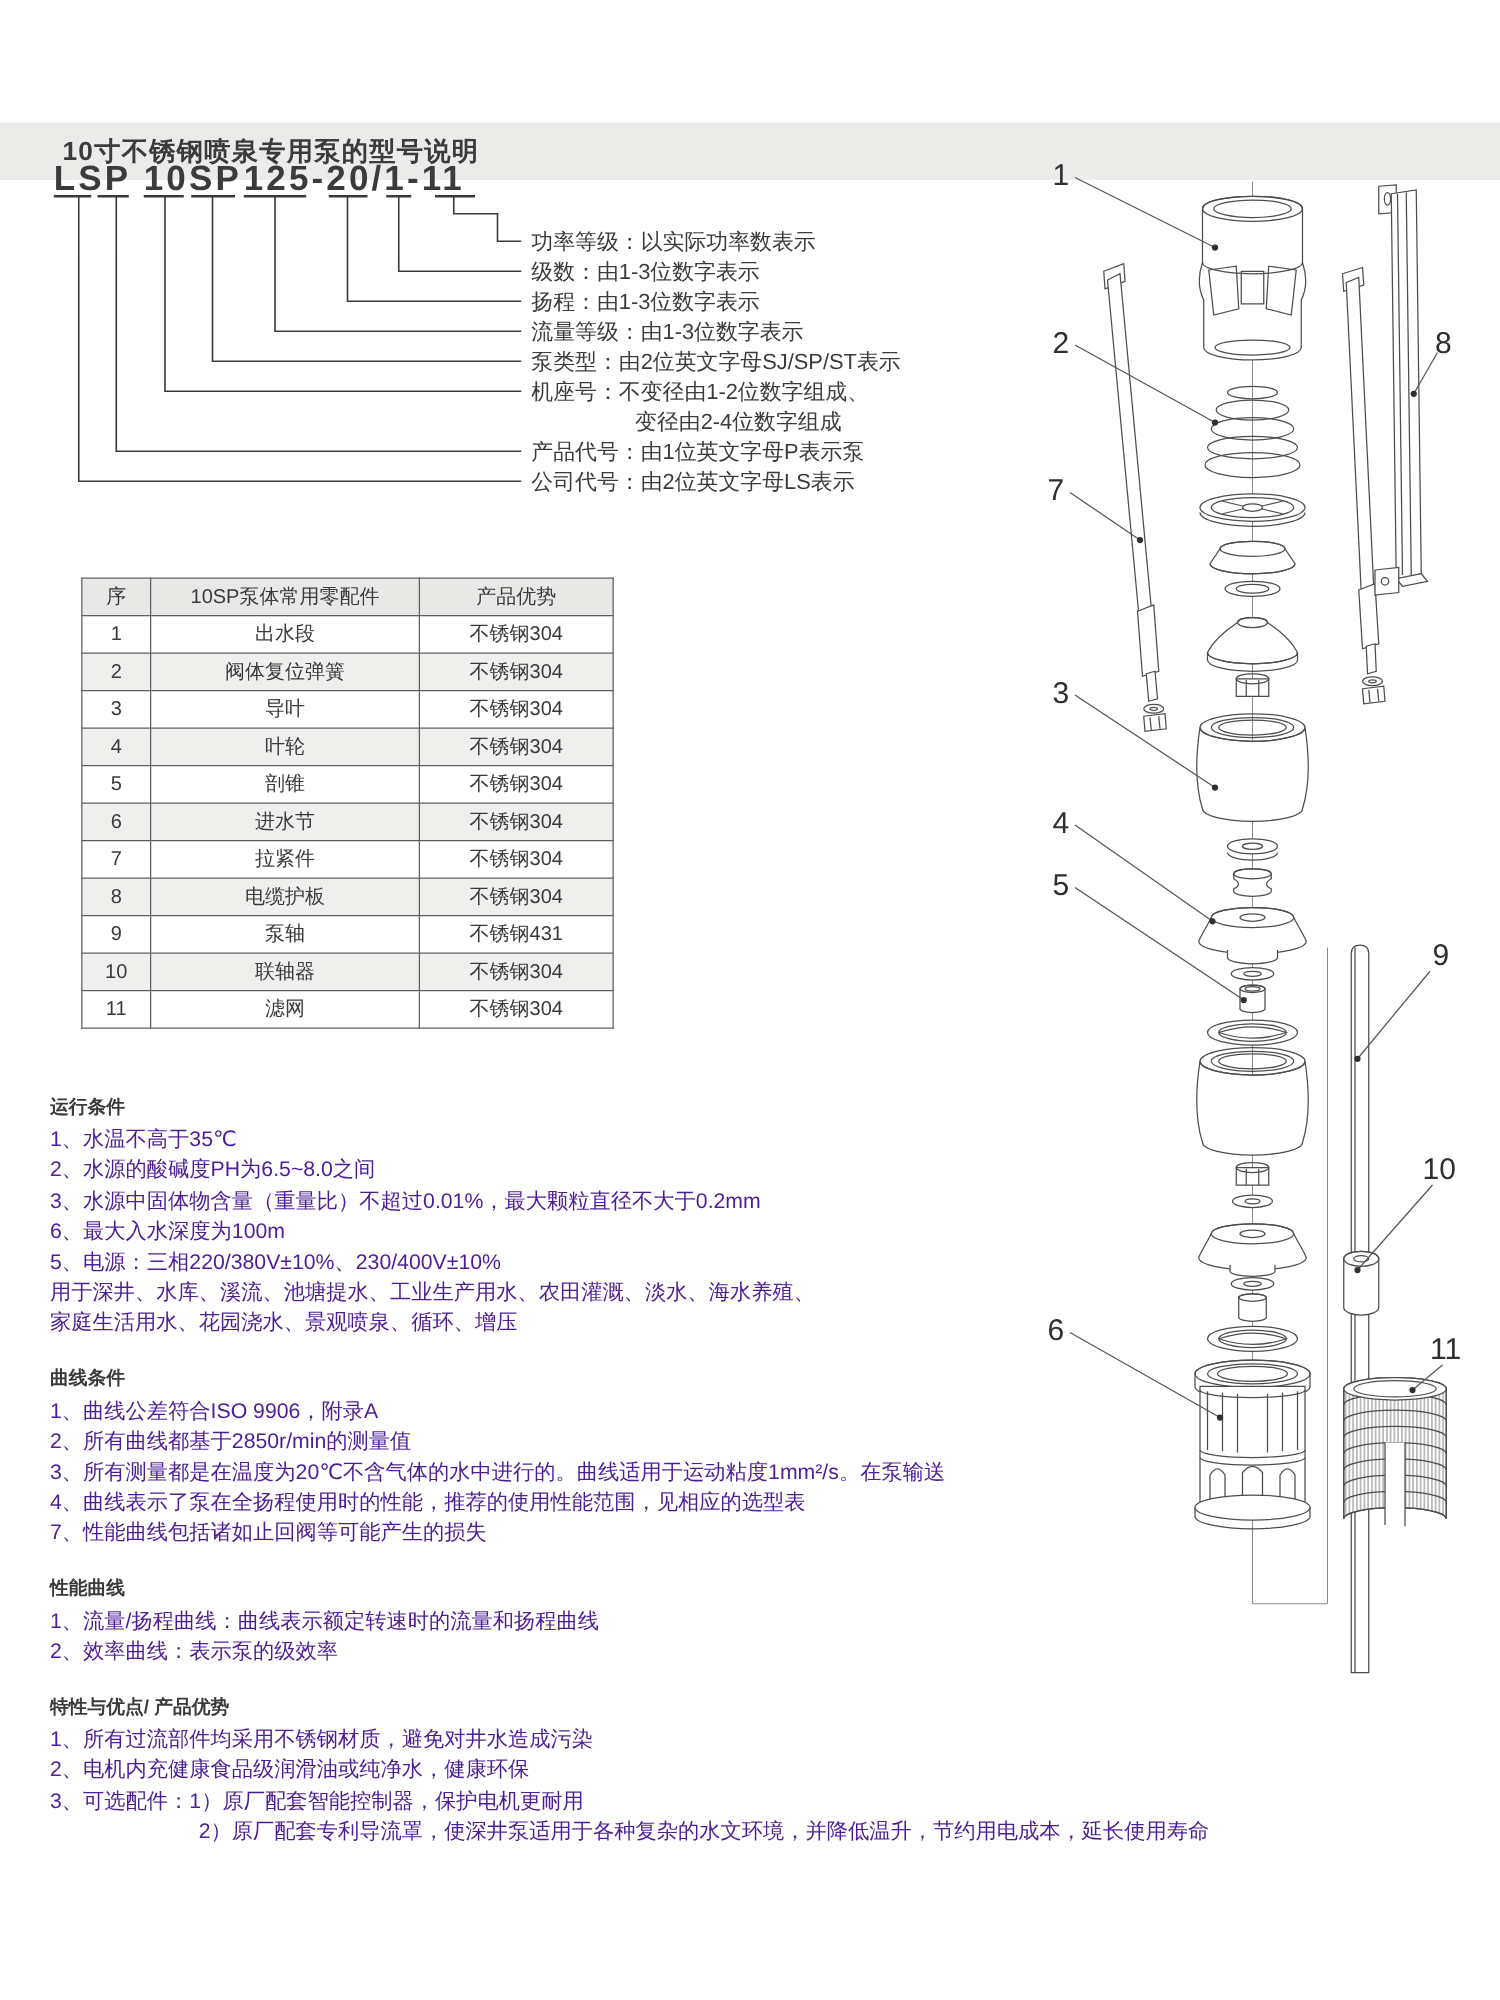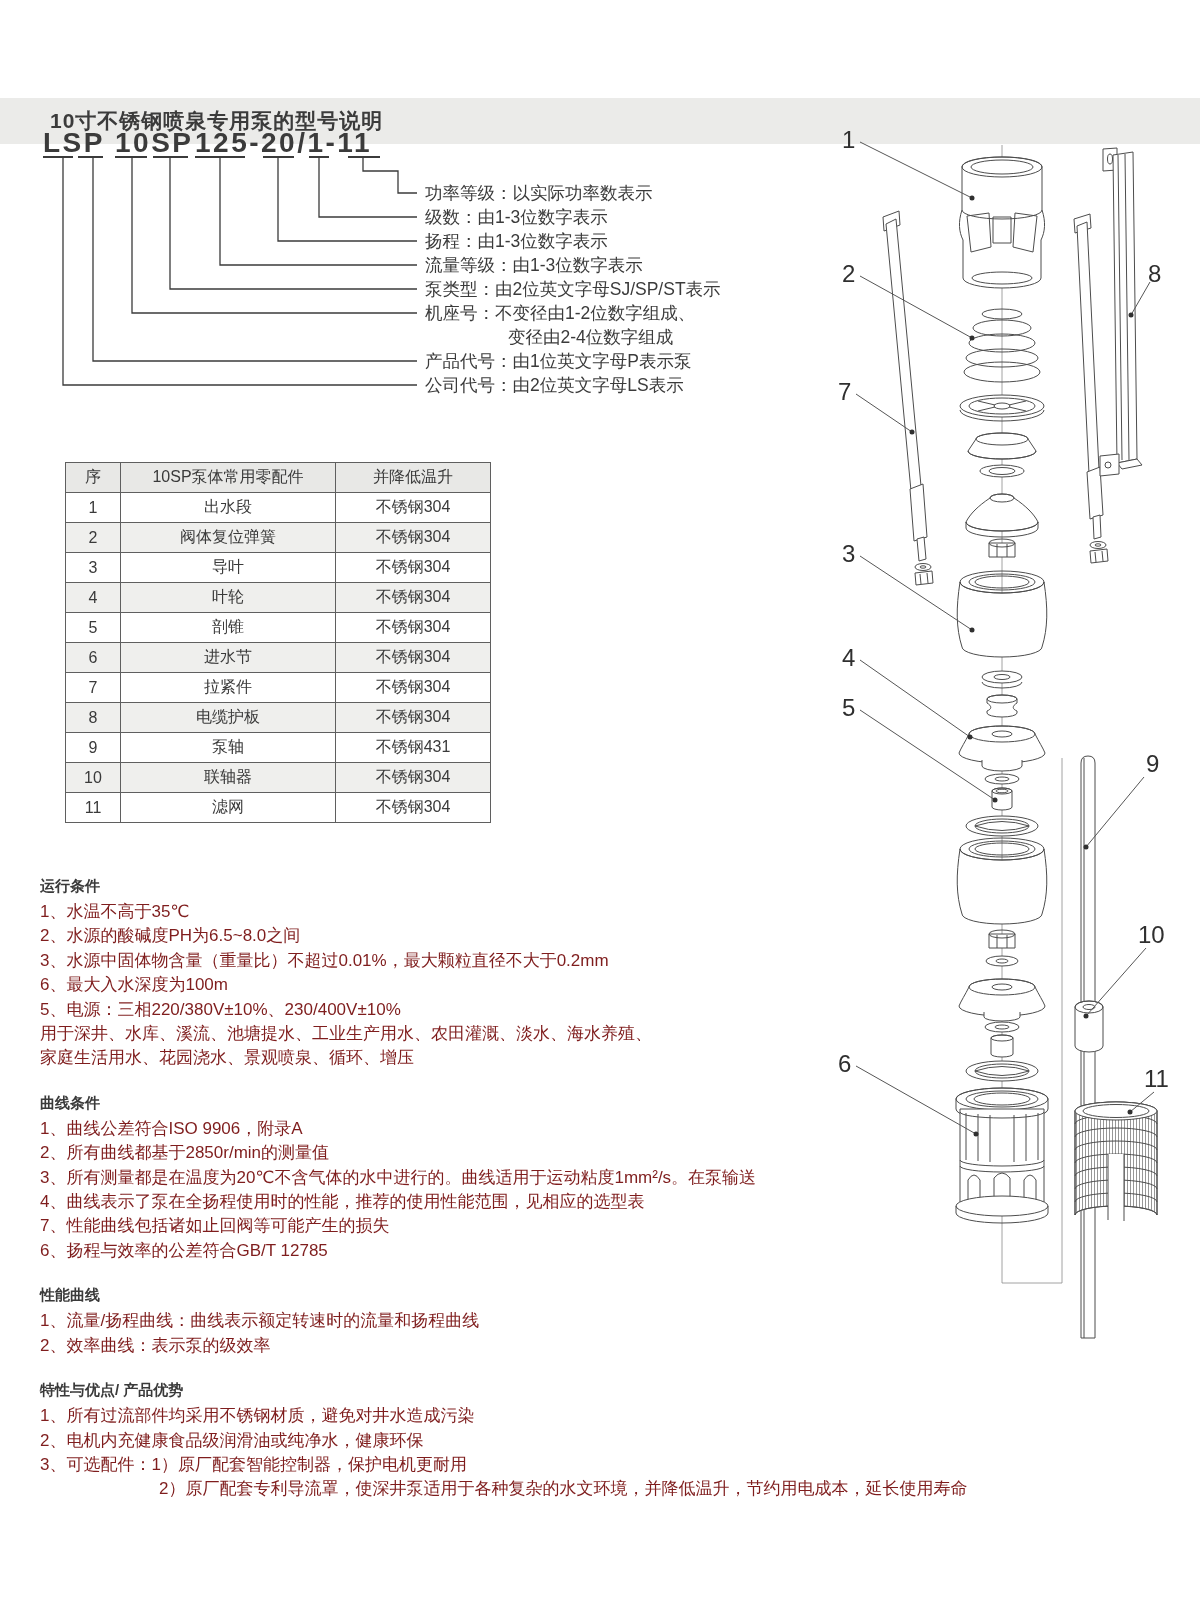--- a/index.html
+++ b/index.html
@@ -26,21 +26,21 @@
     border:1px solid #5f5f5f; font-size:16px; font-weight:400; text-align:center;
     height:29px; padding:0 4px; color:#3a3a3a;
   }
   #parts-table thead th { background:#e8e8e6; }
   #parts-table tr.even td { background:#efefed; }
 
   
   #sections { position:absolute; left:40px; top:872px; width:1152px; }
   .sec-head { font-size:15px; font-weight:600; line-height:28px; margin-top:18px; color:#3a3a3a; }
   .sec-head:first-child { margin-top:0; }
-  .sec-line { font-size:17px; line-height:24.4px; white-space:pre; color:#7f1d1d; }
+  .sec-line { font-size:17px; line-height:24.4px; white-space:pre; color:#4c1d95; }
 
   
   #diagram-svg { position:absolute; left:820px; top:110px; }
   .cl { stroke:#8a8a8a; stroke-width:0.8; }
   .d  { stroke:#4d4d4d; stroke-width:1; fill:none; }
   .df { stroke:#4d4d4d; stroke-width:1; fill:#ffffff; }
   .leader { stroke:#565656; stroke-width:1; }
   .dot { fill:#303030; }
   .callout { font-size:24px; fill:#2f2f2f; }
 </style>
@@ -92,21 +92,21 @@
 <table id="parts-table">
   <colgroup>
       <col style="width:55px">
       <col style="width:215px">
       <col style="width:155px">
     </colgroup>
 <thead>
       <tr>
         <th>序</th>
         <th>10SP泵体常用零配件</th>
-        <th>并降低温升</th>
+        <th>产品优势</th>
       </tr>
     </thead>
     <tbody>
       <tr>
         <td>1</td>
         <td>出水段</td>
         <td>不锈钢304</td>
       </tr>
       <tr class="even">
         <td>2</td>
@@ -169,21 +169,20 @@
     <div class="sec-line">6、最大入水深度为100m</div>
     <div class="sec-line">5、电源：三相220/380V±10%、230/400V±10%</div>
     <div class="sec-line">用于深井、水库、溪流、池塘提水、工业生产用水、农田灌溉、淡水、海水养殖、</div>
     <div class="sec-line">家庭生活用水、花园浇水、景观喷泉、循环、增压</div>
     <div class="sec-head">曲线条件</div>
     <div class="sec-line">1、曲线公差符合ISO 9906，附录A</div>
     <div class="sec-line">2、所有曲线都基于2850r/min的测量值</div>
     <div class="sec-line">3、所有测量都是在温度为20℃不含气体的水中进行的。曲线适用于运动粘度1mm²/s。在泵输送</div>
     <div class="sec-line">4、曲线表示了泵在全扬程使用时的性能，推荐的使用性能范围，见相应的选型表</div>
     <div class="sec-line">7、性能曲线包括诸如止回阀等可能产生的损失</div>
-    <div class="sec-line">6、扬程与效率的公差符合GB/T 12785</div>
     <div class="sec-head">性能曲线</div>
     <div class="sec-line">1、流量/扬程曲线：曲线表示额定转速时的流量和扬程曲线</div>
     <div class="sec-line">2、效率曲线：表示泵的级效率</div>
     <div class="sec-head">特性与优点/ 产品优势</div>
     <div class="sec-line">1、所有过流部件均采用不锈钢材质，避免对井水造成污染</div>
     <div class="sec-line">2、电机内充健康食品级润滑油或纯净水，健康环保</div>
     <div class="sec-line">3、可选配件：1）原厂配套智能控制器，保护电机更耐用</div>
     <div class="sec-line">　　　　　　　2）原厂配套专利导流罩，使深井泵适用于各种复杂的水文环境，并降低温升，节约用电成本，延长使用寿命</div>
   </div>
 

